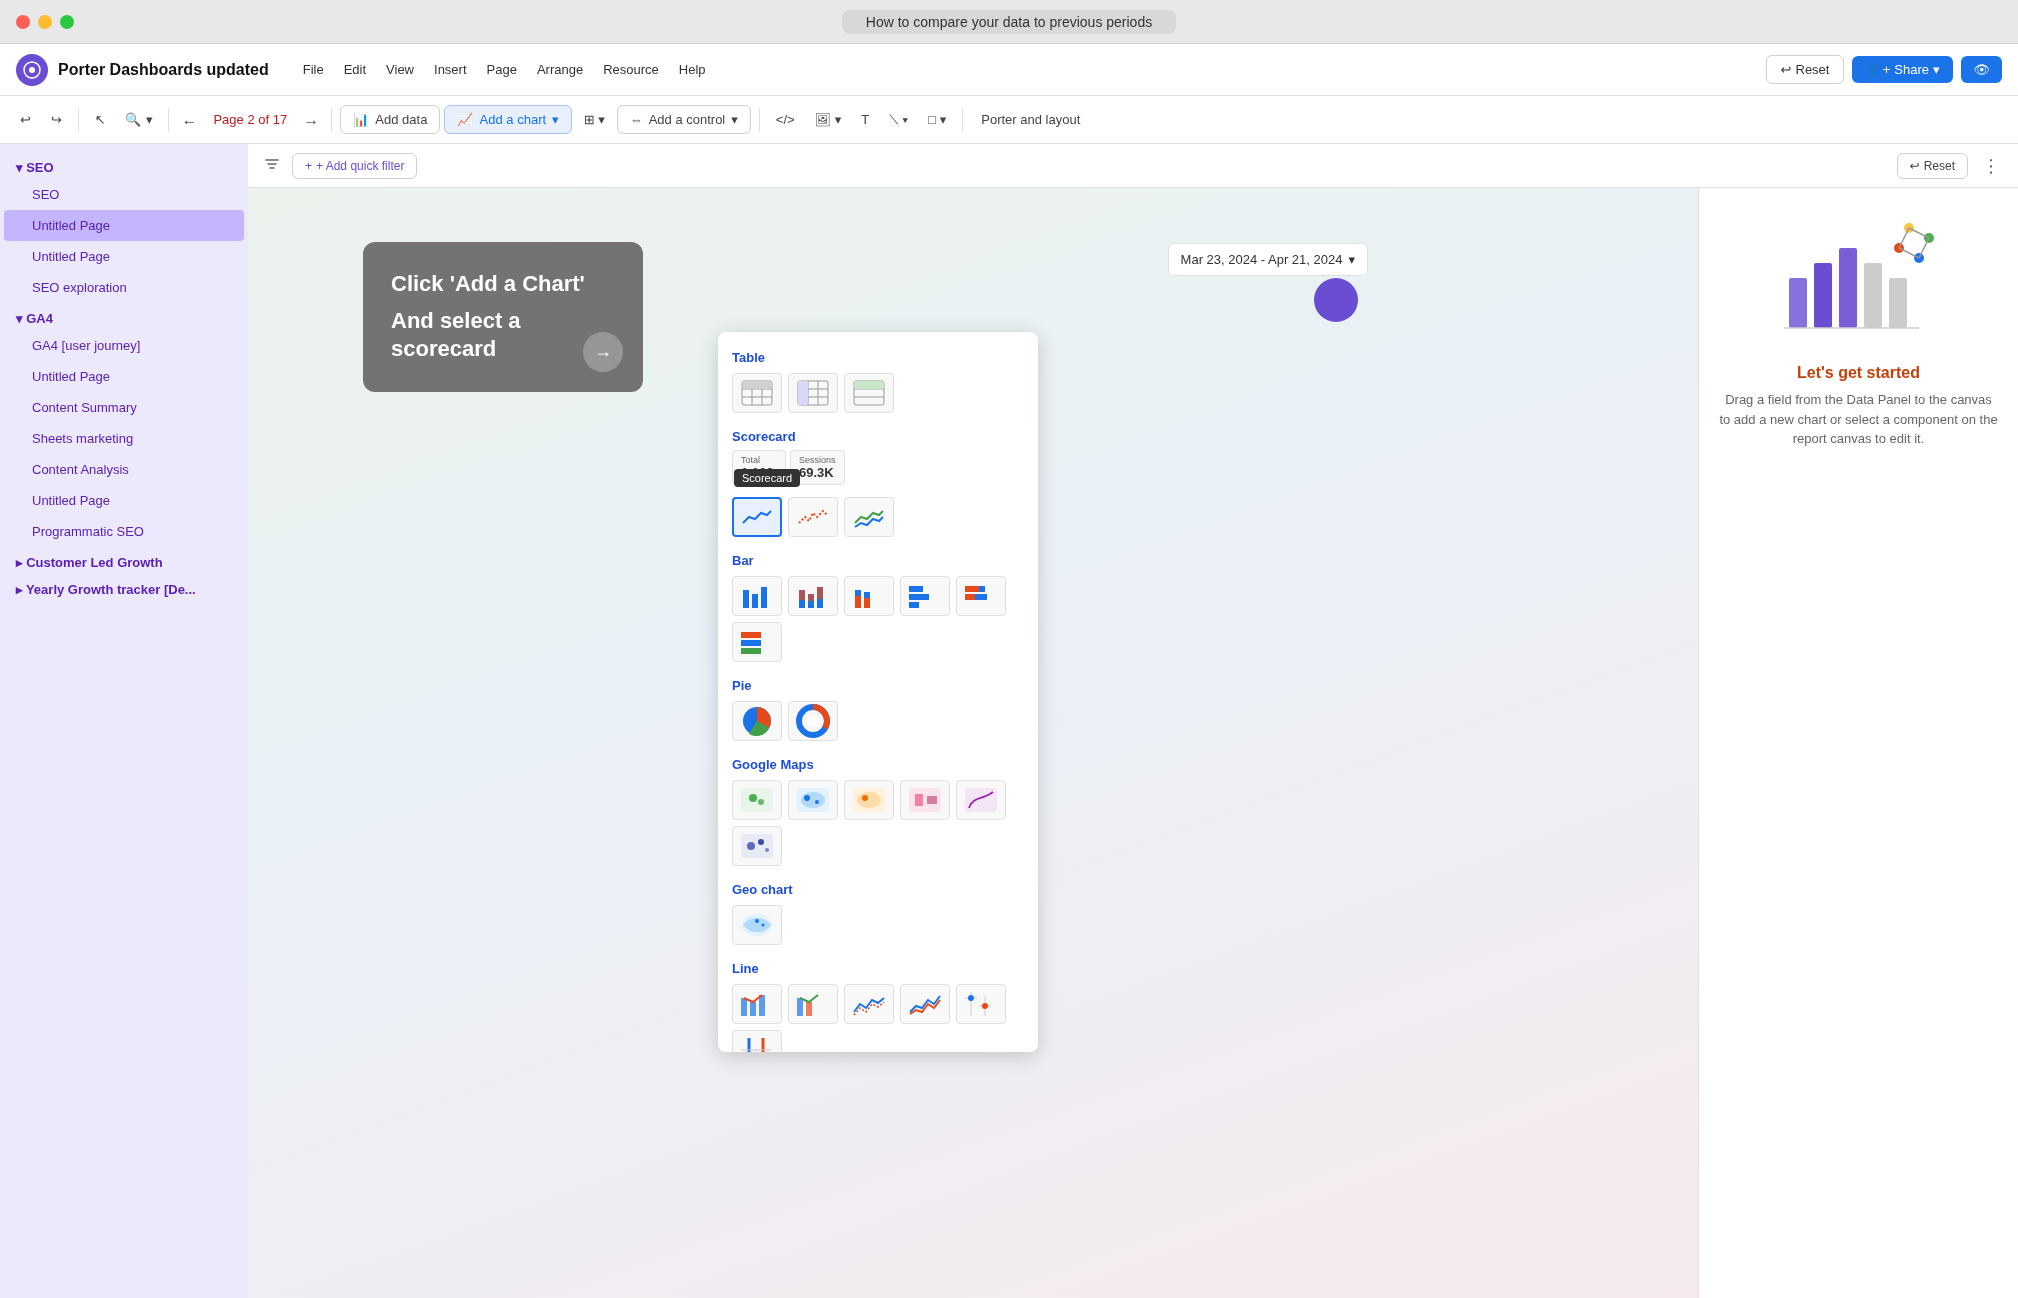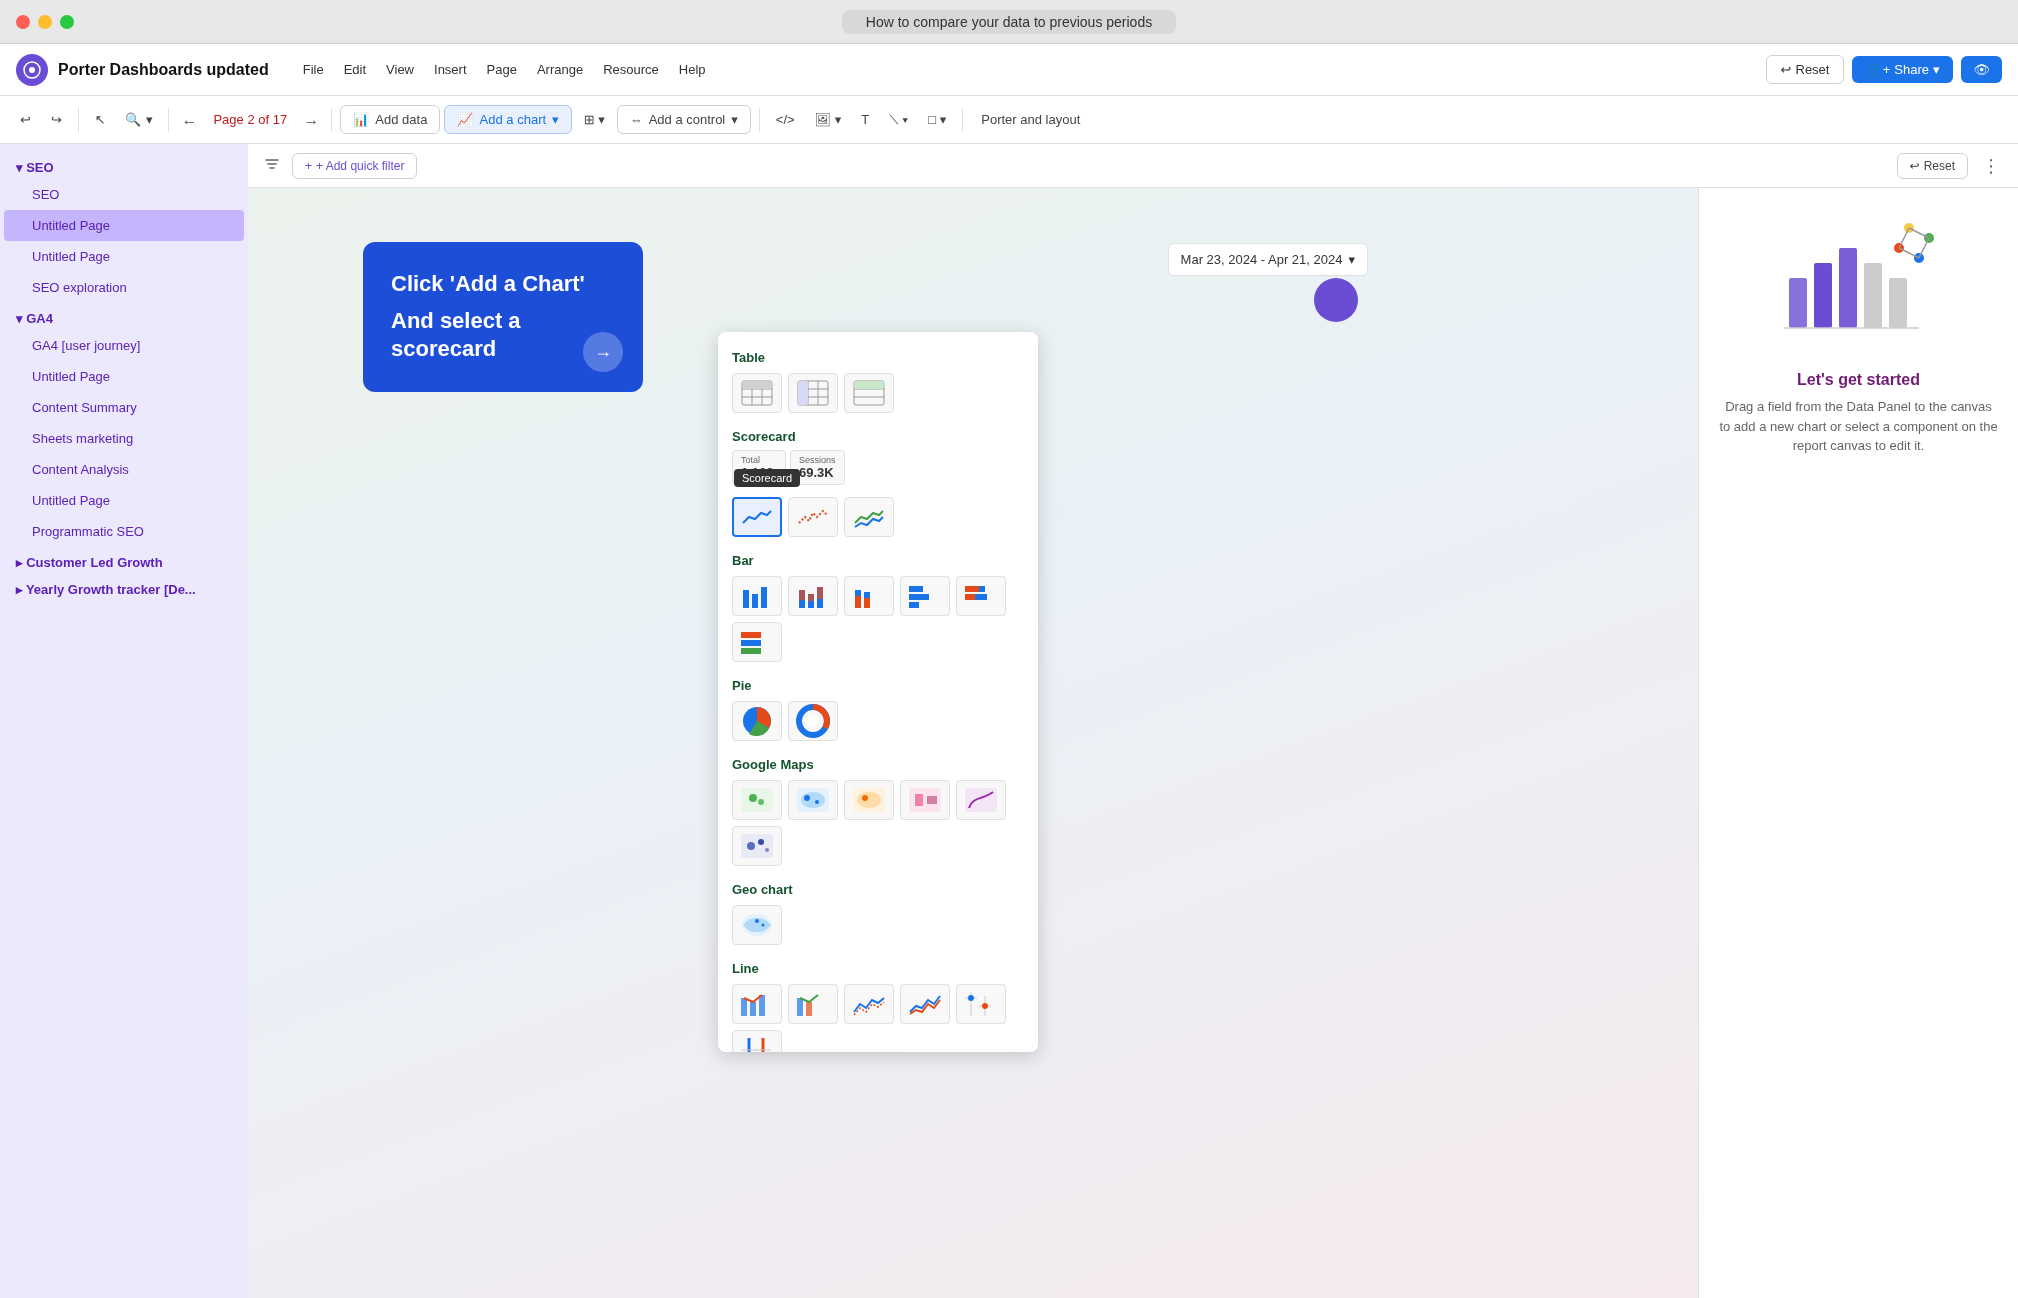--- a/index.html
+++ b/index.html
@@ -278,21 +278,21 @@
       align-items: center;
       justify-content: flex-start;
       padding: 20px;
     }
 
     
     .tooltip-box {
       position: absolute;
       left: 115px;
       top: 54px;
-      background: #1d4ed8;
+      background: #737373;
       border-radius: 12px;
       padding: 28px 28px 20px;
       width: 280px;
       color: #fff;
       z-index: 100;
     }
     .tooltip-text {
       font-size: 22px;
       font-weight: 600;
       line-height: 1.3;
@@ -322,21 +322,21 @@
       box-shadow: 0 4px 20px rgba(0,0,0,0.18);
       width: 320px;
       z-index: 200;
       padding: 10px 0;
       max-height: 720px;
       overflow-y: auto;
     }
     .dropdown-section-label {
       font-size: 13px;
       font-weight: 600;
-      color: #14532d;
+      color: #1d4ed8;
       padding: 8px 14px 4px;
     }
     .dropdown-icons-row {
       display: flex;
       gap: 6px;
       padding: 4px 14px 8px;
       flex-wrap: wrap;
     }
     .chart-icon-btn {
       width: 50px; height: 40px;
@@ -398,23 +398,22 @@
     
     .right-panel-illustration {
       width: 160px;
       height: 140px;
       margin-bottom: 16px;
       position: relative;
     }
     .right-panel-title {
       font-size: 16px;
       font-weight: 700;
-      color: #701a75;
+      color: #c2410c;
       margin-bottom: 8px;
-      margin-top: 7px;
     }
     .right-panel-desc {
       font-size: 13px;
       color: #666;
       text-align: center;
       line-height: 1.5;
     }
 
     
     .date-range-selector {

